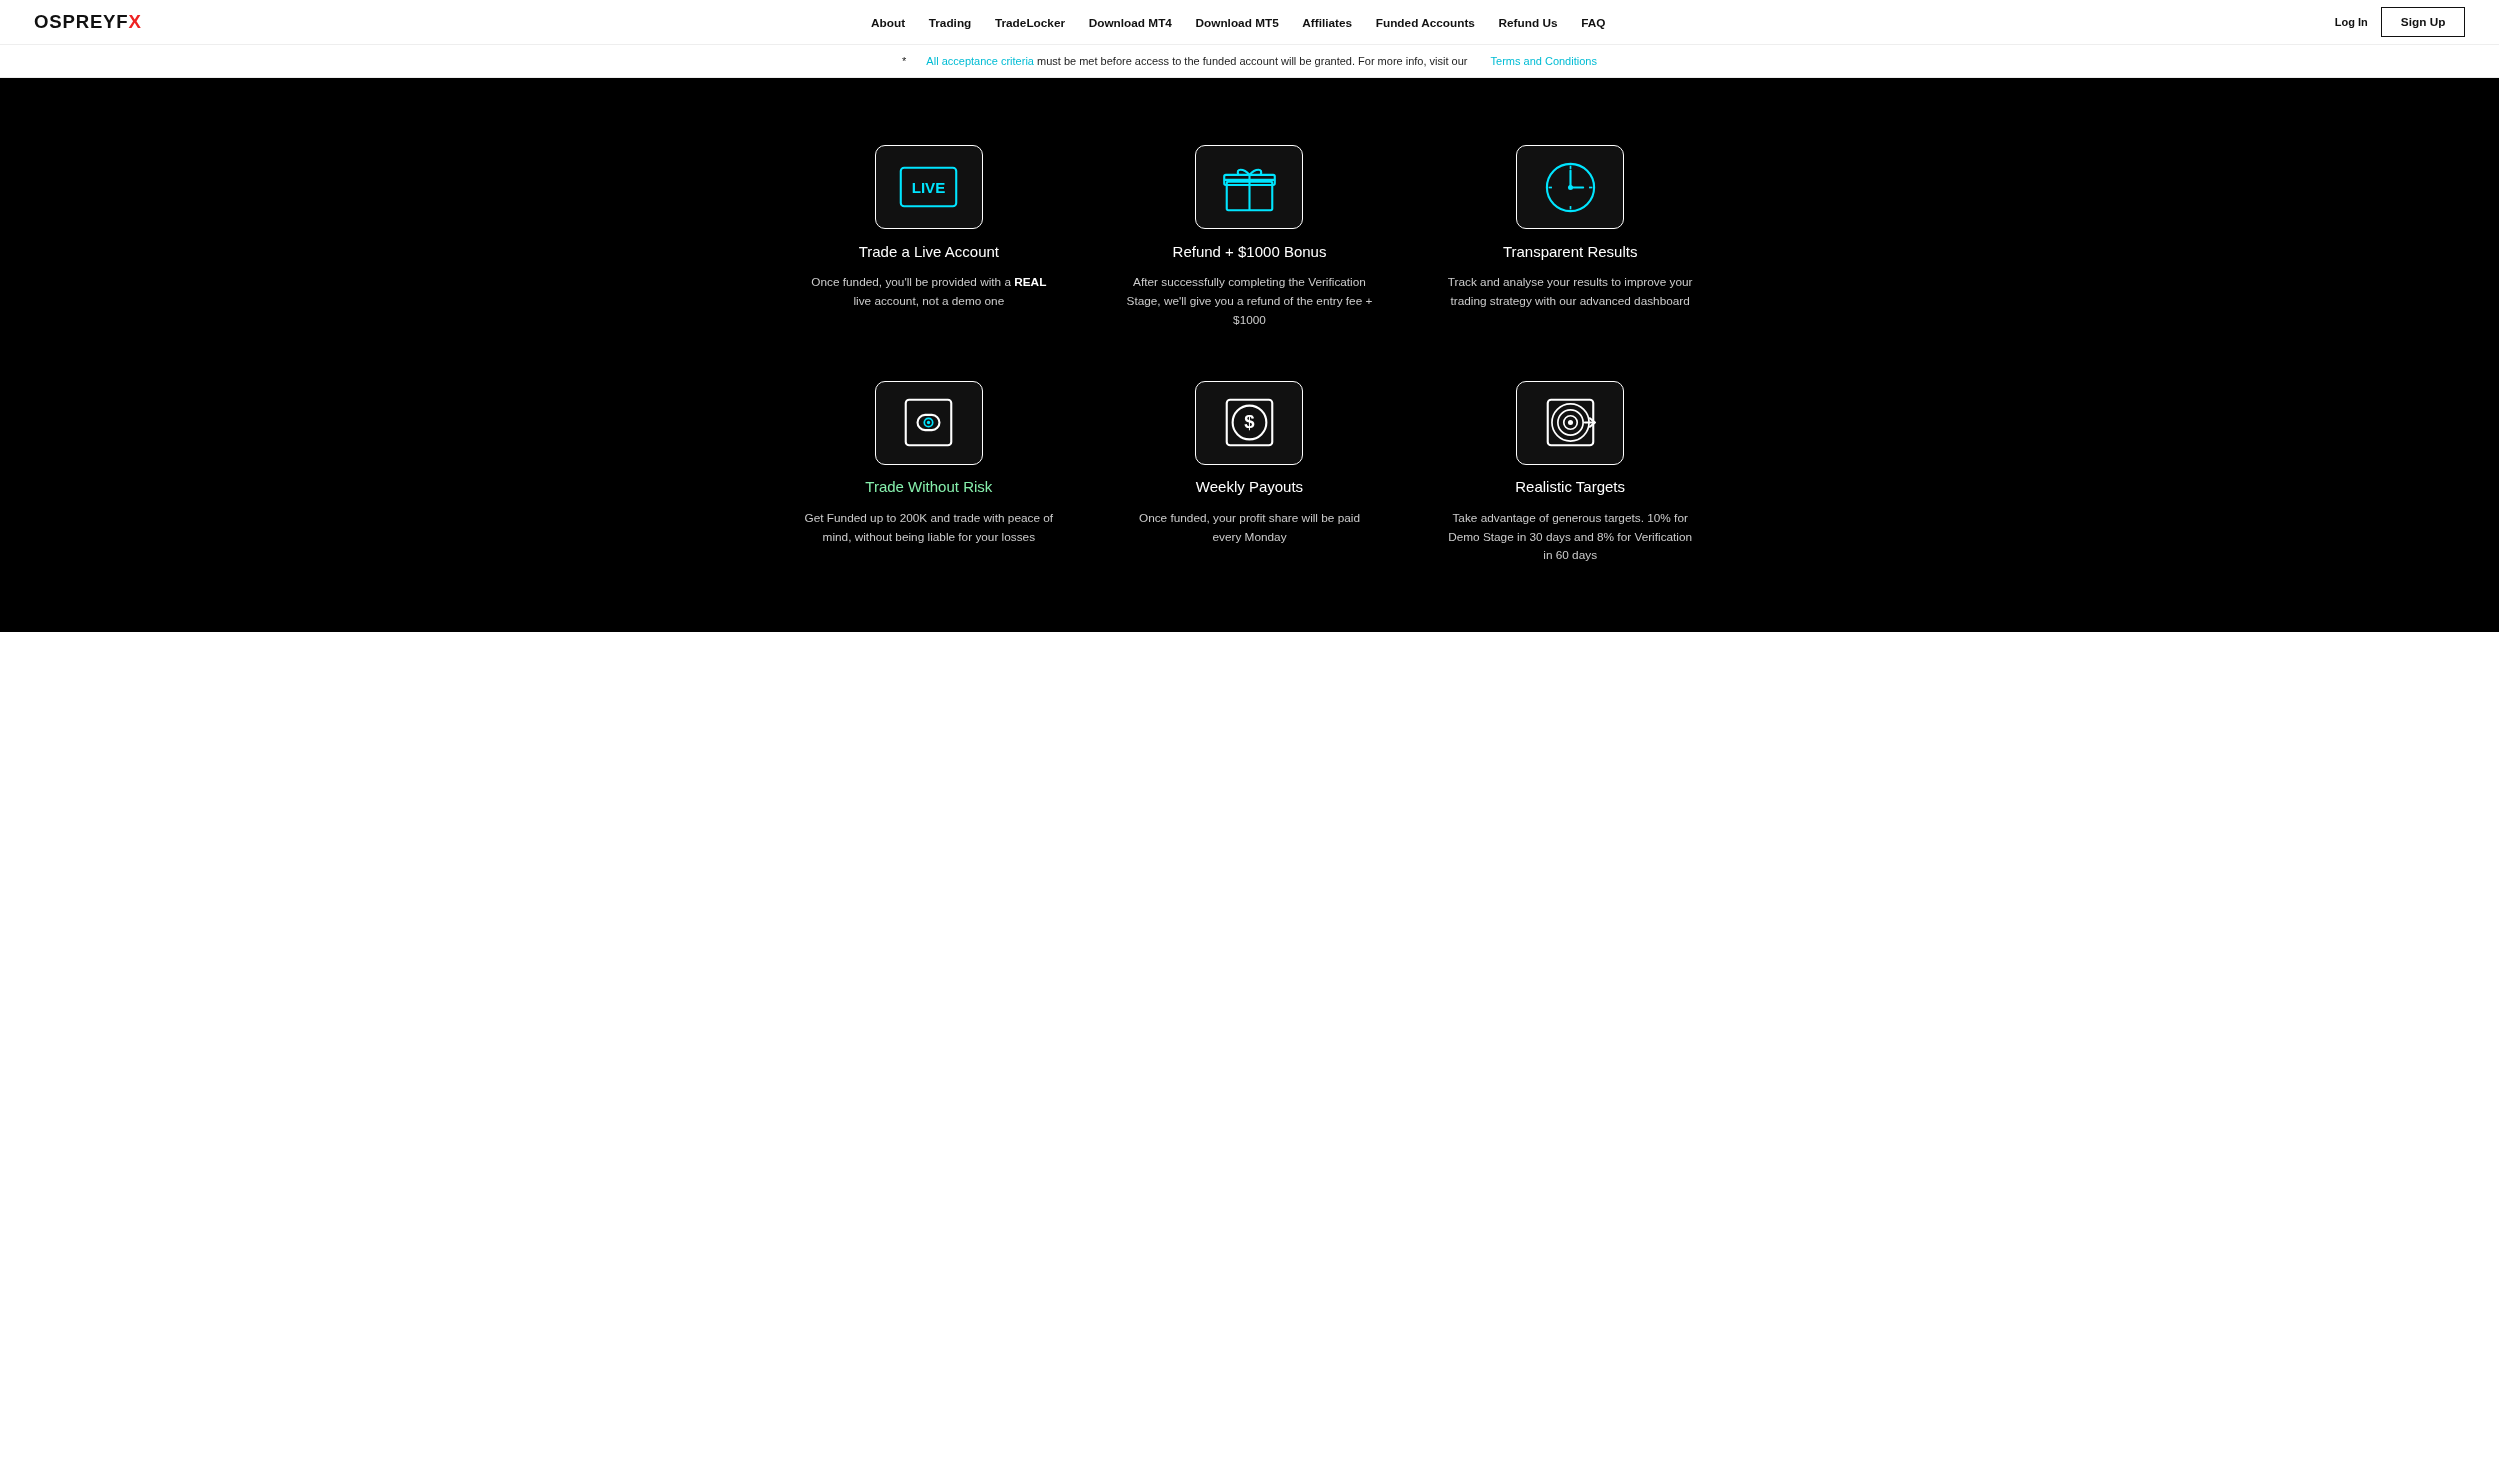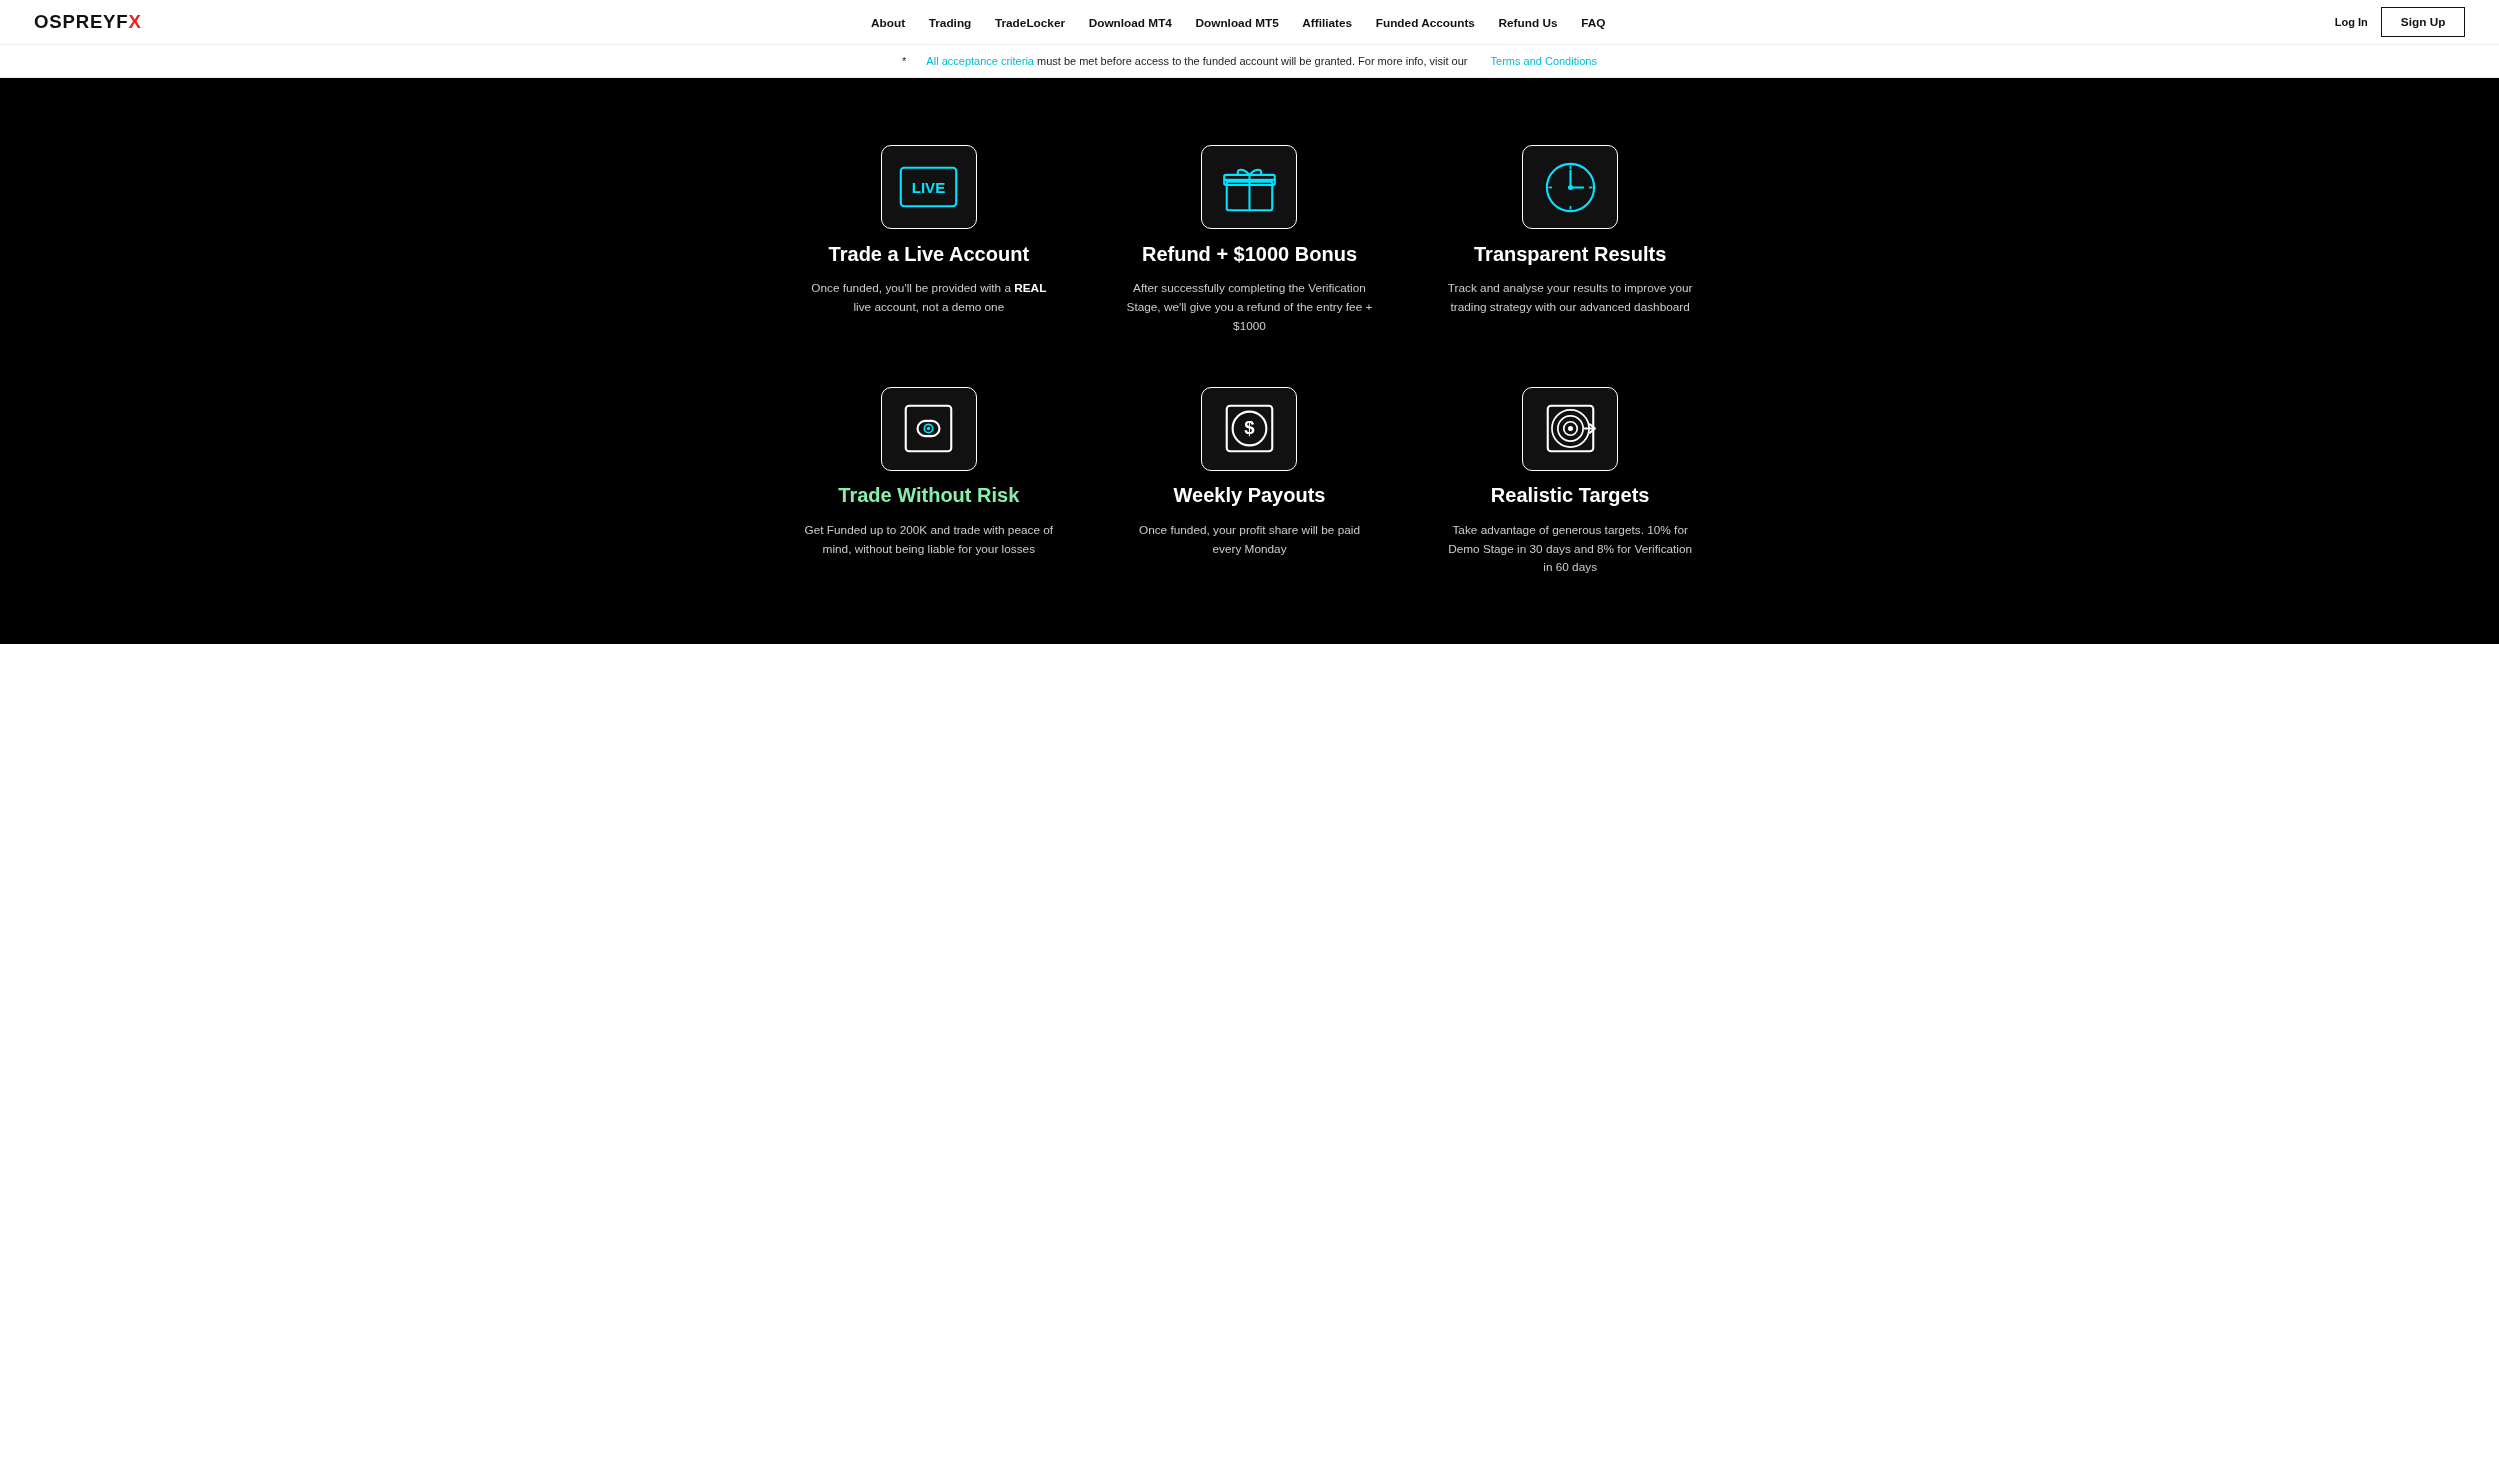--- a/index.html
+++ b/index.html
@@ -85,35 +85,35 @@
 
     .feature-card {
       display: flex;
       flex-direction: column;
       align-items: center;
       text-align: center;
       gap: 13.5px;
     }
 
     .feature-icon {
-      width: 96px;
+      width: 108px;
       height: 84px;
       border: 1.7px solid #fff;
       border-radius: 10px;
       display: flex;
       align-items: center;
       justify-content: center;
       background: #111;
       flex-shrink: 0;
     }
 
     .feature-title {
       color: #fff;
-      font-size: 20px;
-      font-weight: 700;
+      font-size: 15px;
+      font-weight: 400;
     }
     .feature-title.highlight {
       color: #86efac;
     }
 
     .feature-desc {
       color: #ccc;
       font-size: 11.8px;
       line-height: 1.6;
       max-width: 253px;

